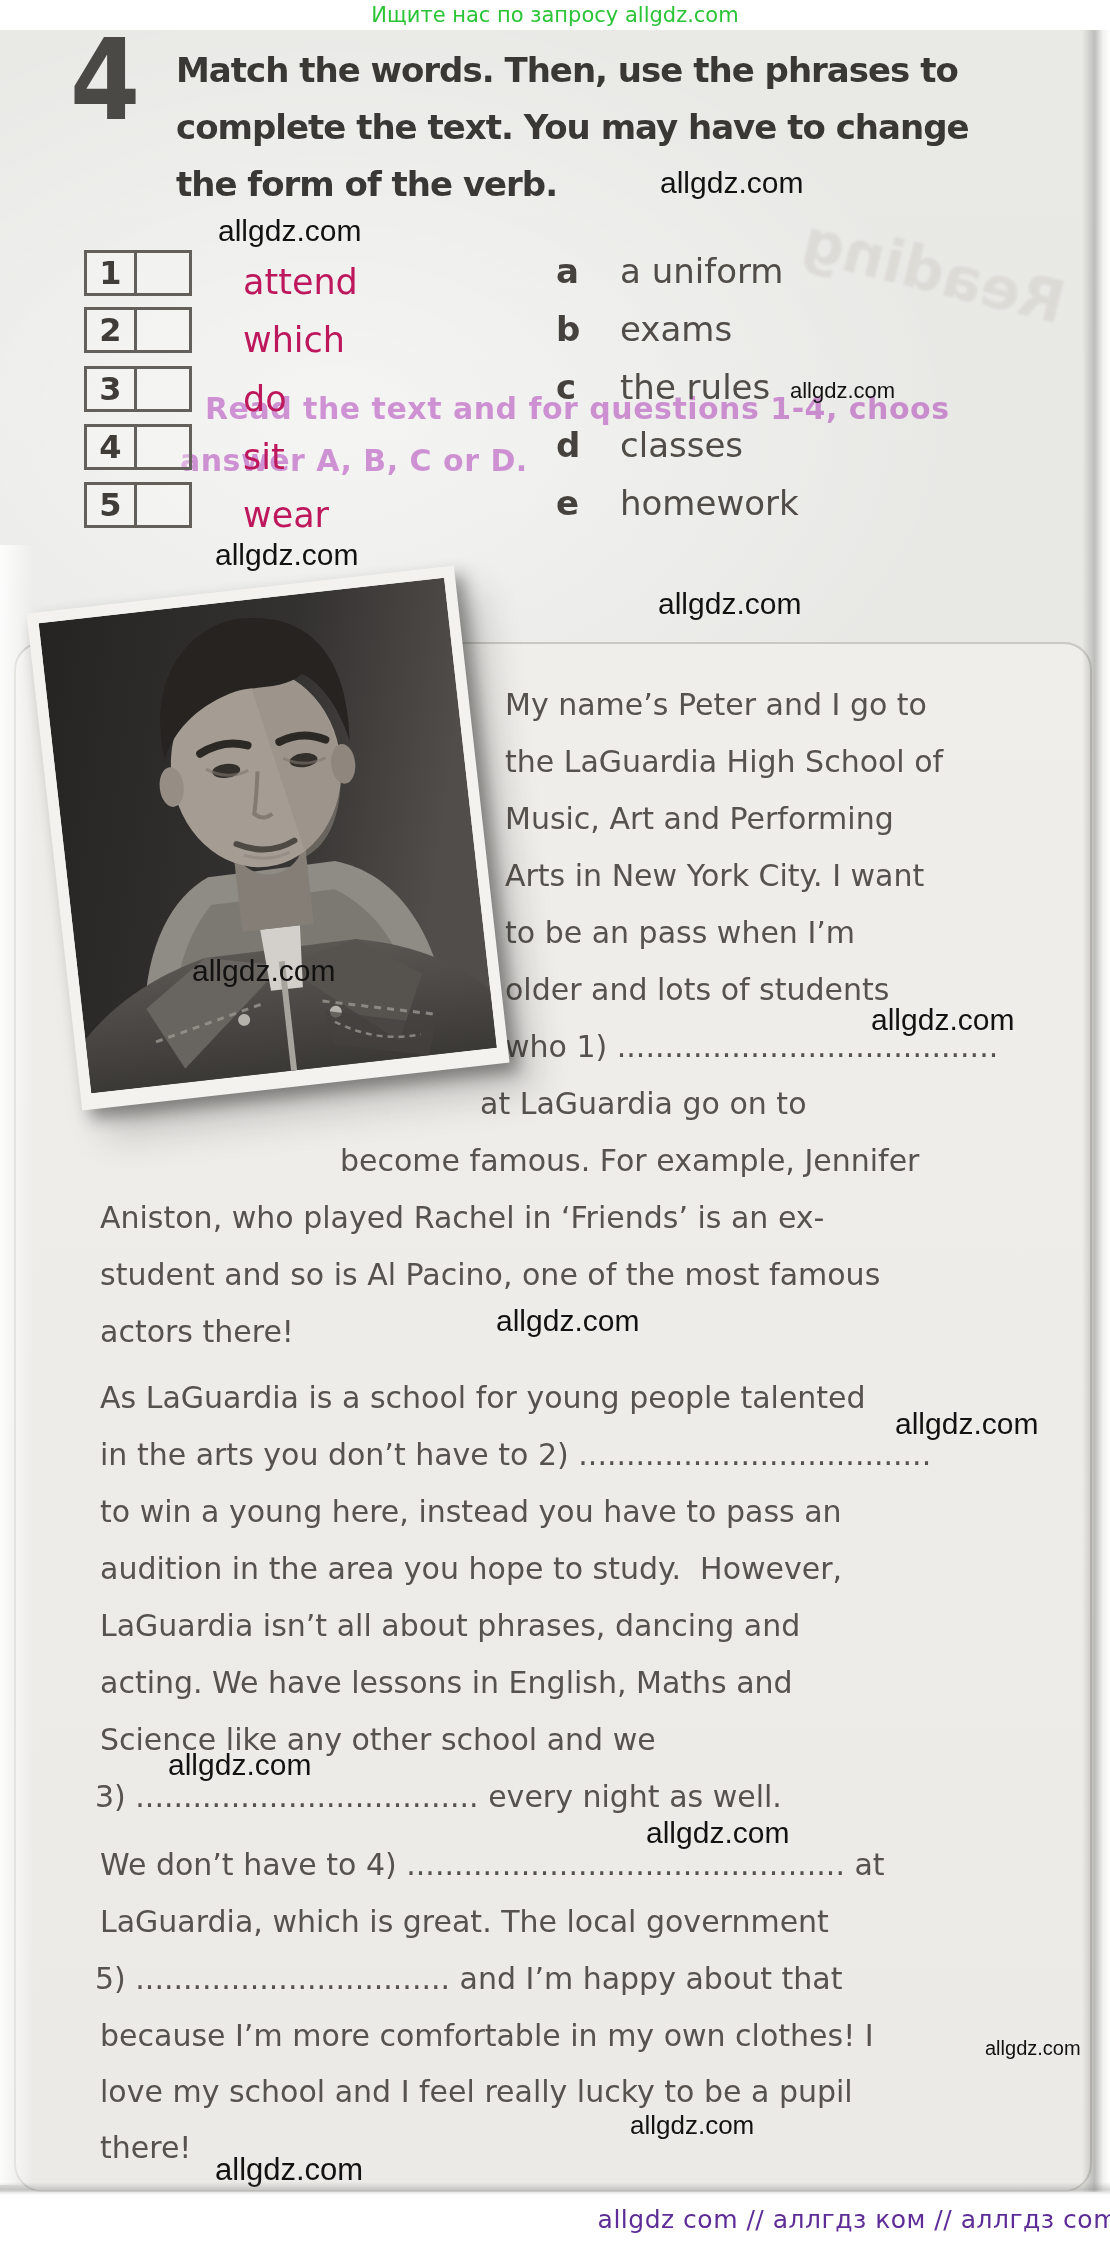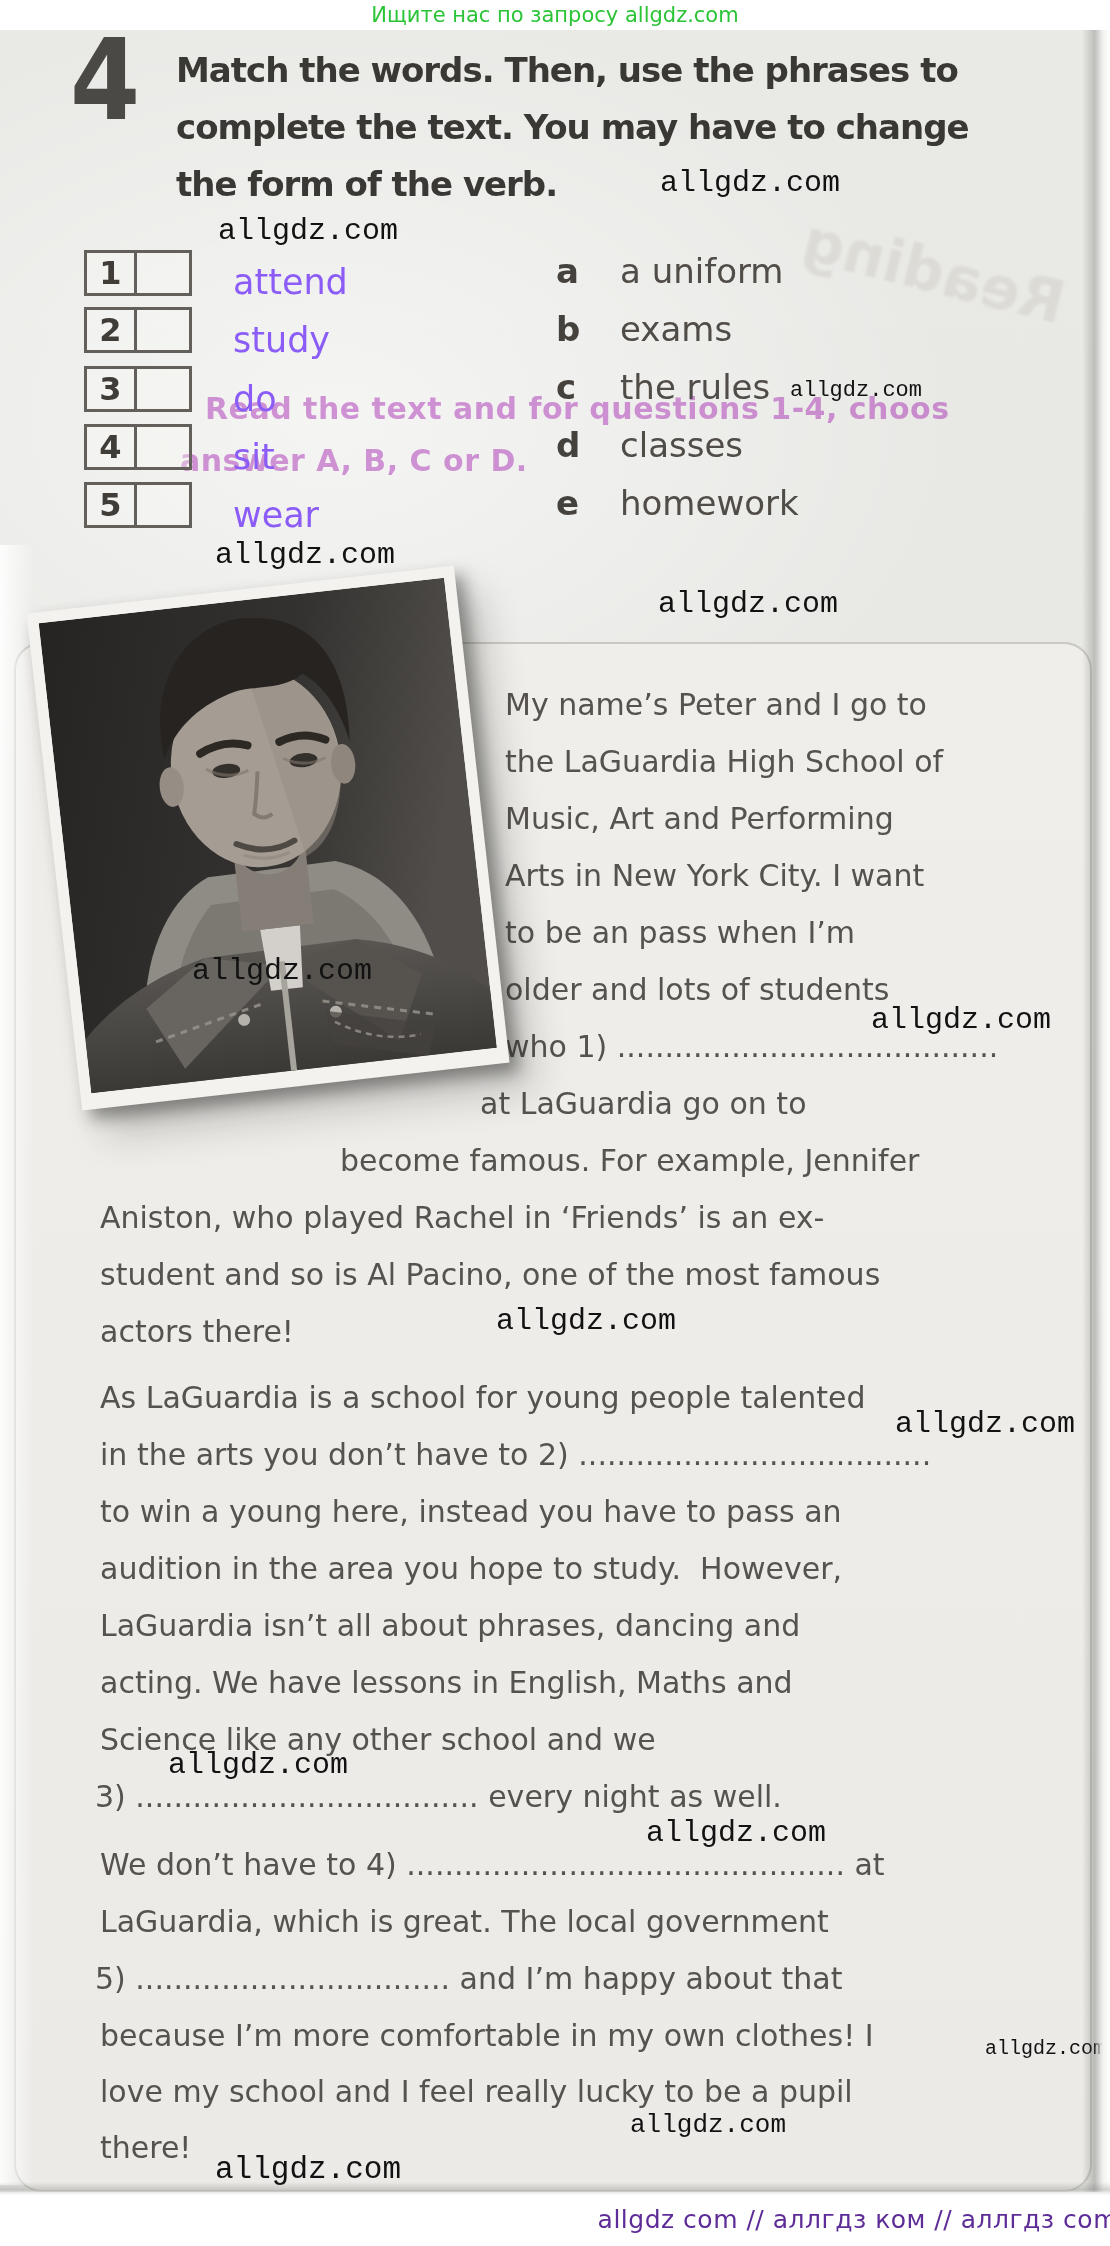--- a/index.html
+++ b/index.html
@@ -29,36 +29,36 @@
     z-index:2;filter:blur(.3px);}
   .head-line{position:absolute;left:176px;font-size:34px;font-weight:bold;
     letter-spacing:-1px;color:#3a3835;z-index:2;filter:blur(.3px);white-space:pre;}
   
   .numbox{position:absolute;left:84px;width:108px;height:46px;box-sizing:border-box;
     border:3px solid #63605b;display:flex;z-index:2;background:rgba(248,248,245,.35);}
   .numbox .ncell{width:50px;box-sizing:border-box;border-right:3px solid #63605b;
     display:flex;align-items:center;justify-content:center;
     font-size:32px;font-weight:600;color:#403d39;}
   .numbox .acell{flex:1;}
-  .mword{position:absolute;left:233px;font-size:35px;color:#8b5cf6;z-index:2;filter:blur(.3px);}
+  .mword{position:absolute;left:243px;font-size:35px;color:#be185d;z-index:2;filter:blur(.3px);}
   .oletter{position:absolute;left:556px;font-size:34px;font-weight:bold;color:#454闁;color:#45423e;z-index:2;filter:blur(.3px);}
   .ophrase{position:absolute;left:620px;font-size:34px;color:#504c47;z-index:2;filter:blur(.3px);}
   
   .pbox{position:absolute;left:14px;top:642px;width:1078px;height:1550px;box-sizing:border-box;
     border:2px solid #c9c8c2;border-radius:28px;z-index:1;
     background:linear-gradient(180deg,#efeeeb 0%,#edecE9 50%,#ebeae7 100%);}
   .pline{position:absolute;font-size:30px;line-height:40px;color:#56524d;z-index:3;
     white-space:pre;filter:blur(.3px);}
   
   .photo{position:absolute;left:53px;top:588px;width:430px;height:500px;box-sizing:border-box;
     padding:11px 11px 16px 11px;background:#f3f2ef;transform:rotate(-6.4deg);z-index:5;
     box-shadow:8px 10px 16px rgba(40,40,38,.45), 22px 28px 36px rgba(40,40,38,.22);}
   .photo svg{display:block;width:100%;height:100%;}
   
-  .wm{position:absolute;color:#121212;z-index:7;font-family:Liberation Mono, monospace;}
+  .wm{position:absolute;color:#121212;z-index:7;font-family:Liberation Sans, sans-serif;}
   
   .bleed{position:absolute;font-weight:bold;color:#a21caf;z-index:1;white-space:pre;}
   .bleed-big{left:800px;top:238px;font-size:58px;opacity:.6;color:#d4d2cc;
     transform:scaleX(-1) rotate(-14deg);filter:blur(1.2px);}
   .bleed-a{left:205px;top:391px;font-size:30px;opacity:.45;filter:blur(.7px);letter-spacing:.5px;}
   .bleed-b{left:180px;top:443px;font-size:30px;opacity:.45;filter:blur(.7px);letter-spacing:.5px;}
 </style>
 </head>
 <body>
 
@@ -79,21 +79,21 @@
 <div class="numbox" style="top:250px">
   <div class="ncell">1</div>
   <div class="acell"></div>
 </div>
 <div class="mword" style="top:262px">attend</div>
 
 <div class="numbox" style="top:307px">
   <div class="ncell">2</div>
   <div class="acell"></div>
 </div>
-<div class="mword" style="top:320px">study</div>
+<div class="mword" style="top:320px">which</div>
 
 <div class="numbox" style="top:366px">
   <div class="ncell">3</div>
   <div class="acell"></div>
 </div>
 <div class="mword" style="top:379px">do</div>
 
 <div class="numbox" style="top:424px">
   <div class="ncell">4</div>
   <div class="acell"></div>

